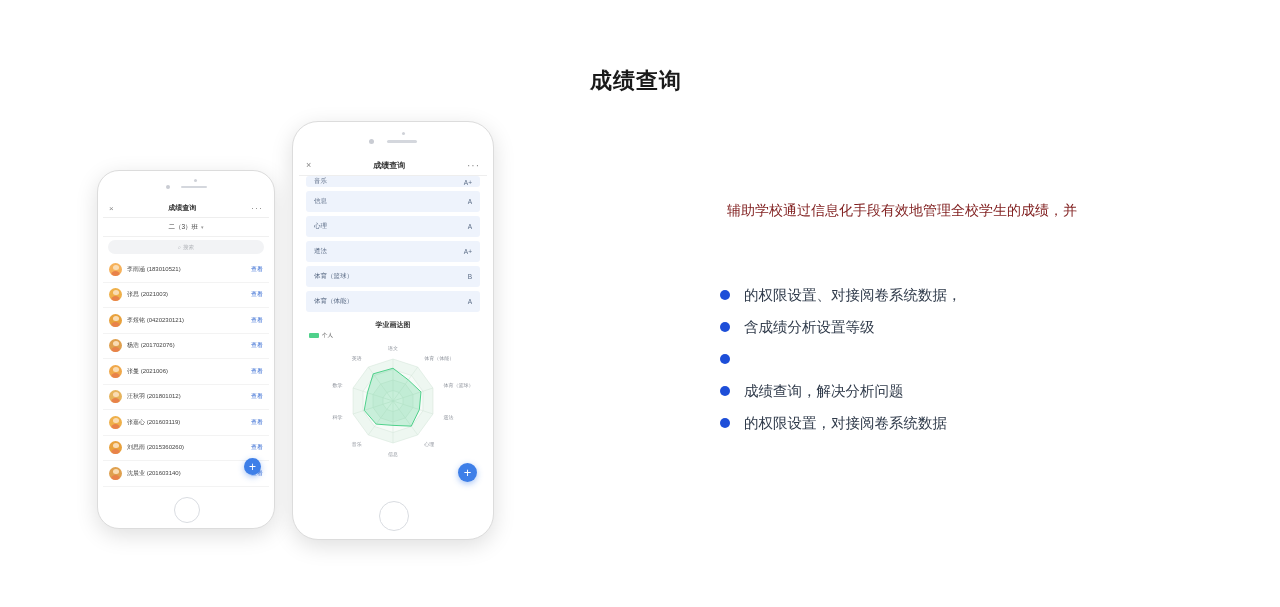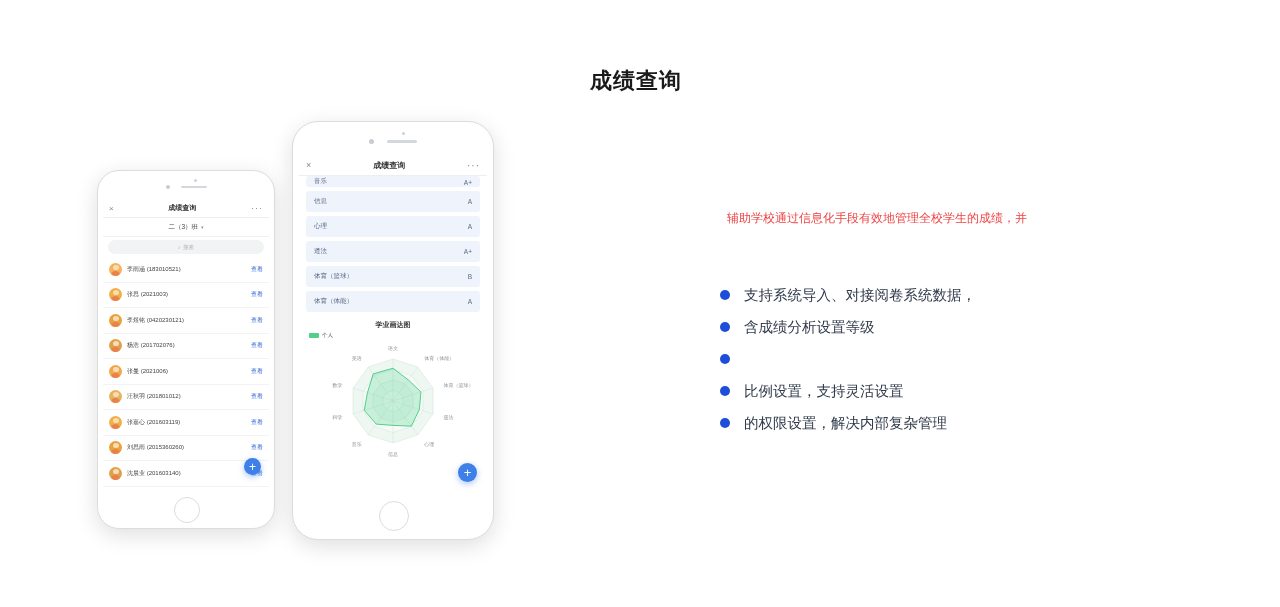--- a/index.html
+++ b/index.html
@@ -313,25 +313,25 @@
     width: 19px; height: 19px;
     right: 10px; bottom: 12px;
     font-size: 13px;
     line-height: 1;
   }
 
   
   .desc {
     position: absolute;
     left: 727px;
-    top: 203px;
+    top: 195px;
     width: 430px;
-    font-size: 12px;
+    font-size: 14px;
     line-height: 30px;
-    color: #ef4444;
+    color: #7f1d1d;
   }
   .bullets {
     position: absolute;
     left: 720px;
     top: 279px;
     width: 460px;
   }
   .bullet {
     display: flex;
     align-items: center;
@@ -520,30 +520,30 @@
   </div>
 </div>
 
 <div class="desc">
   <div>辅助学校通过信息化手段有效地管理全校学生的成绩，并</div>
 </div>
 
 <div class="bullets">
   <div class="bullet">
     <span class="dot"></span>
-    <span>支持系统导入、对接阅卷系统数据，</span>
+    <span>的权限设置、对接阅卷系统数据，</span>
   </div>
   <div class="bullet">
     <span class="dot"></span>
     <span>含成绩分析设置等级</span>
   </div>
   <div class="bullet">
     <span class="dot"></span>
   </div>
   <div class="bullet">
     <span class="dot"></span>
-    <span>比例设置，支持灵活设置</span>
+    <span>成绩查询，解决分析问题</span>
   </div>
   <div class="bullet">
     <span class="dot"></span>
-    <span>的权限设置，解决内部复杂管理</span>
+    <span>的权限设置，对接阅卷系统数据</span>
   </div>
 </div>
 
 </body></html>

